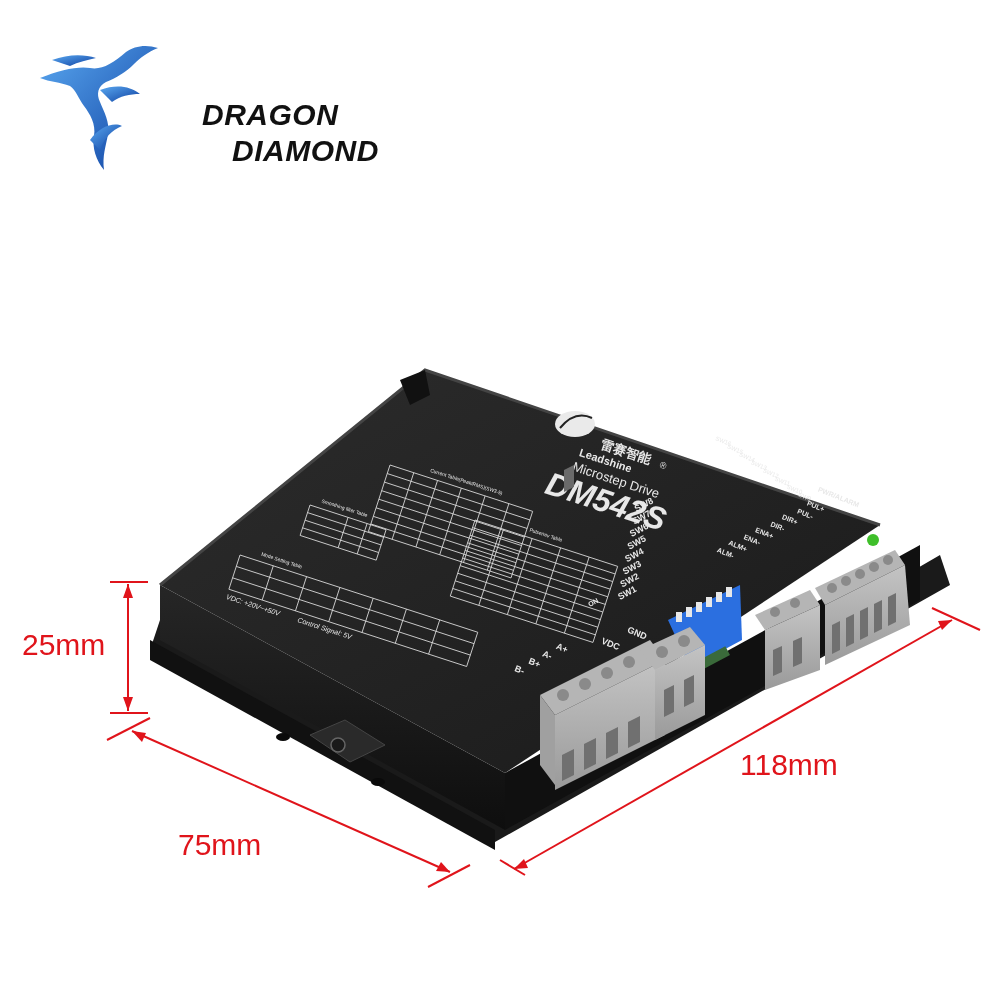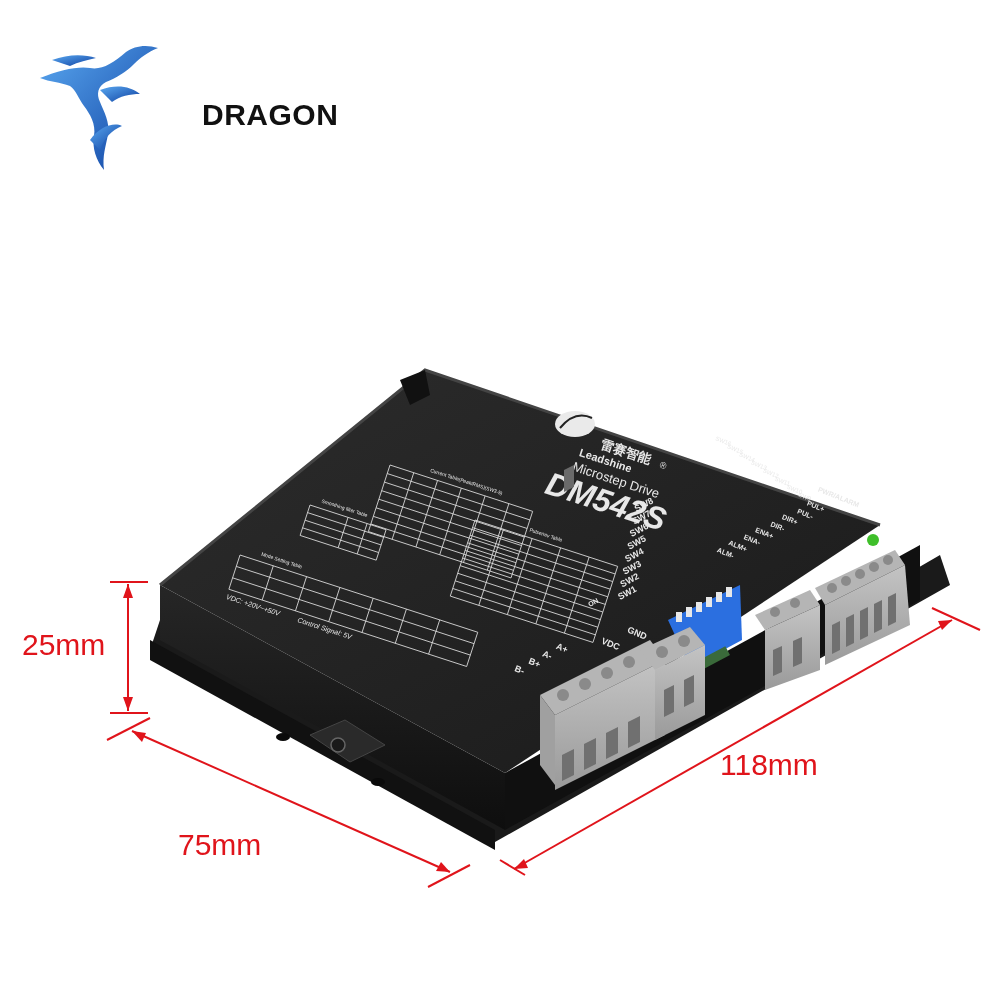--- a/index.html
+++ b/index.html
@@ -1,18 +1,18 @@
 <!DOCTYPE html>
 <html><head>
 <meta charset="utf-8">
 <style>
   html,body{margin:0;padding:0;background:#ffffff;}
   body{width:1000px;height:1000px;position:relative;overflow:hidden;font-family:"Liberation Sans",sans-serif;}
   .brand{position:absolute;left:30px;top:30px;width:340px;height:150px;}
-  .brand-text{position:absolute;font-family:"Liberation Sans",sans-serif;font-weight:bold;color:#111;font-size:30px;letter-spacing:0.5px;}
+  .brand-text{position:absolute;font-family:"Liberation Sans",sans-serif;font-weight:bold;font-style:italic;color:#111;font-size:30px;letter-spacing:0.5px;}
   .brand-t1{left:172px;top:68px;}
   .brand-t2{left:202px;top:104px;}
   .scene{position:absolute;left:0;top:0;width:1000px;height:1000px;}
   .dim-label{position:absolute;color:#e0141b;font-family:"Liberation Sans",sans-serif;font-size:30px;}
 </style>
 </head>
 <body>
 
 <div class="brand">
   <svg width="150" height="150" viewBox="0 0 150 150" style="position:absolute;left:0;top:0;">
@@ -21,20 +21,21 @@
         <stop offset="0" stop-color="#5aa8f0"></stop>
         <stop offset="1" stop-color="#0d3fa0"></stop>
       </linearGradient>
     </defs>
     <path d="M10 48 C30 40 48 36 60 38 C72 40 82 34 96 22 C104 16 116 14 128 18 C118 22 110 28 104 34 C96 42 86 48 76 52 C68 56 66 64 70 72 C74 82 80 92 78 104 C76 116 72 126 74 140 C66 130 62 118 64 106 C66 94 60 84 54 76 C48 68 46 60 40 56 C30 52 20 52 10 48 Z" fill="url(#lg)"></path>
     <path d="M22 30 C38 24 54 24 66 28 C58 30 48 32 40 36 C34 34 28 32 22 30 Z" fill="url(#lg)"></path>
     <path d="M70 60 C86 54 100 56 110 64 C100 64 90 66 82 72 Z" fill="url(#lg)"></path>
     <path d="M60 110 C70 96 84 92 92 96 C82 100 74 108 70 120 Z" fill="url(#lg)"></path>
   </svg>
   <span class="brand-text brand-t1">DRAGON</span>
+  <span class="brand-text brand-t2">DIAMOND</span>
 </div>
 
 <svg class="scene" viewBox="0 0 1000 1000">
   <defs>
     <linearGradient id="topg" x1="0" y1="0" x2="1" y2="1">
       <stop offset="0" stop-color="#2c2c2c"></stop>
       <stop offset="1" stop-color="#1a1a1a"></stop>
     </linearGradient>
     <linearGradient id="sideg" x1="0" y1="0" x2="0" y2="1">
       <stop offset="0" stop-color="#262626"></stop>
@@ -282,13 +283,13 @@
     <line x1="500" y1="860" x2="525" y2="875"></line>
     <line x1="932" y1="608" x2="980" y2="630"></line>
     <line x1="514" y1="869" x2="952" y2="620"></line>
     <polygon points="514,869 524,859 528,868" stroke="none"></polygon>
     <polygon points="952,620 942,630 938,621" stroke="none"></polygon>
   </g>
 </svg>
 
 <span class="dim-label" style="left:22px;top:628px;">25mm</span>
 <span class="dim-label" style="left:178px;top:828px;">75mm</span>
-<span class="dim-label" style="left:720px;top:748px;">118mm</span>
+<span class="dim-label" style="left:740px;top:748px;">118mm</span>
 
 </body></html>

